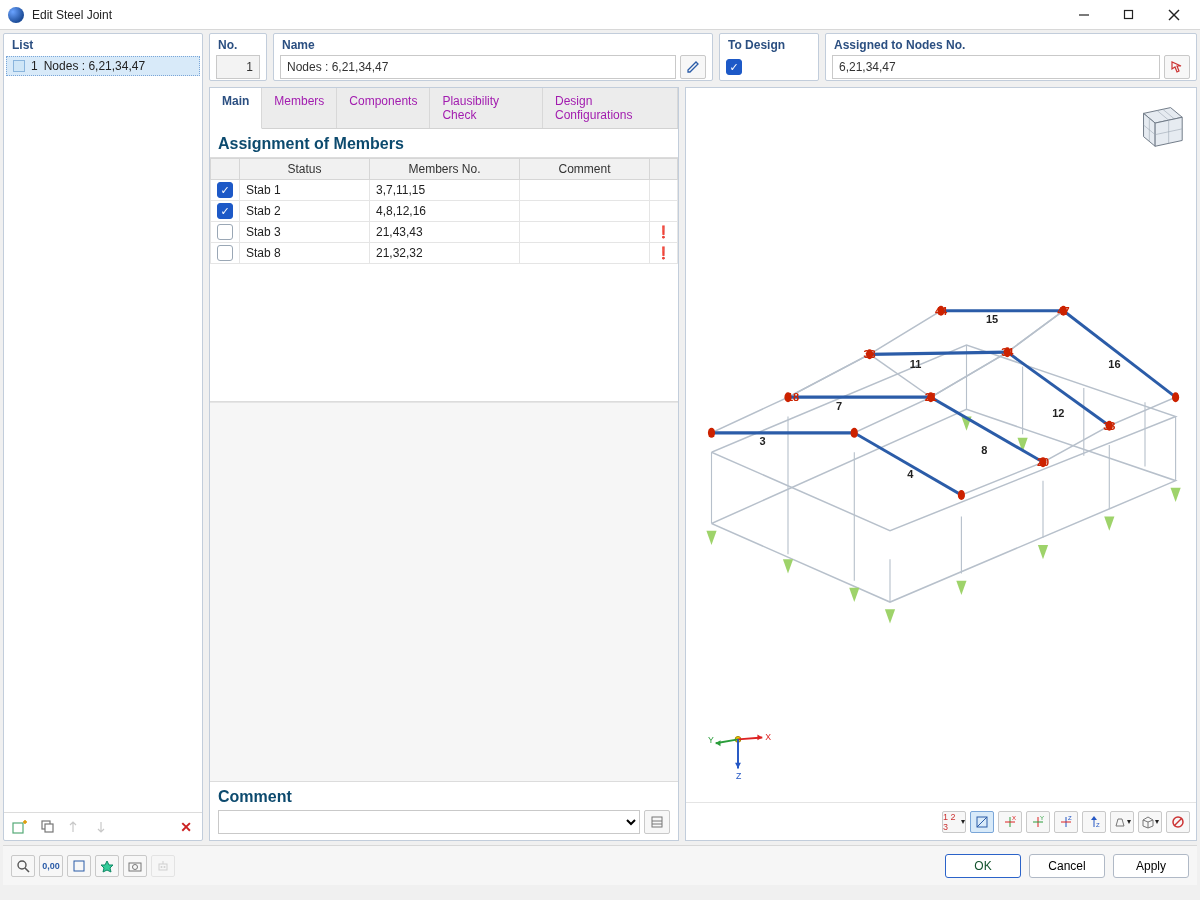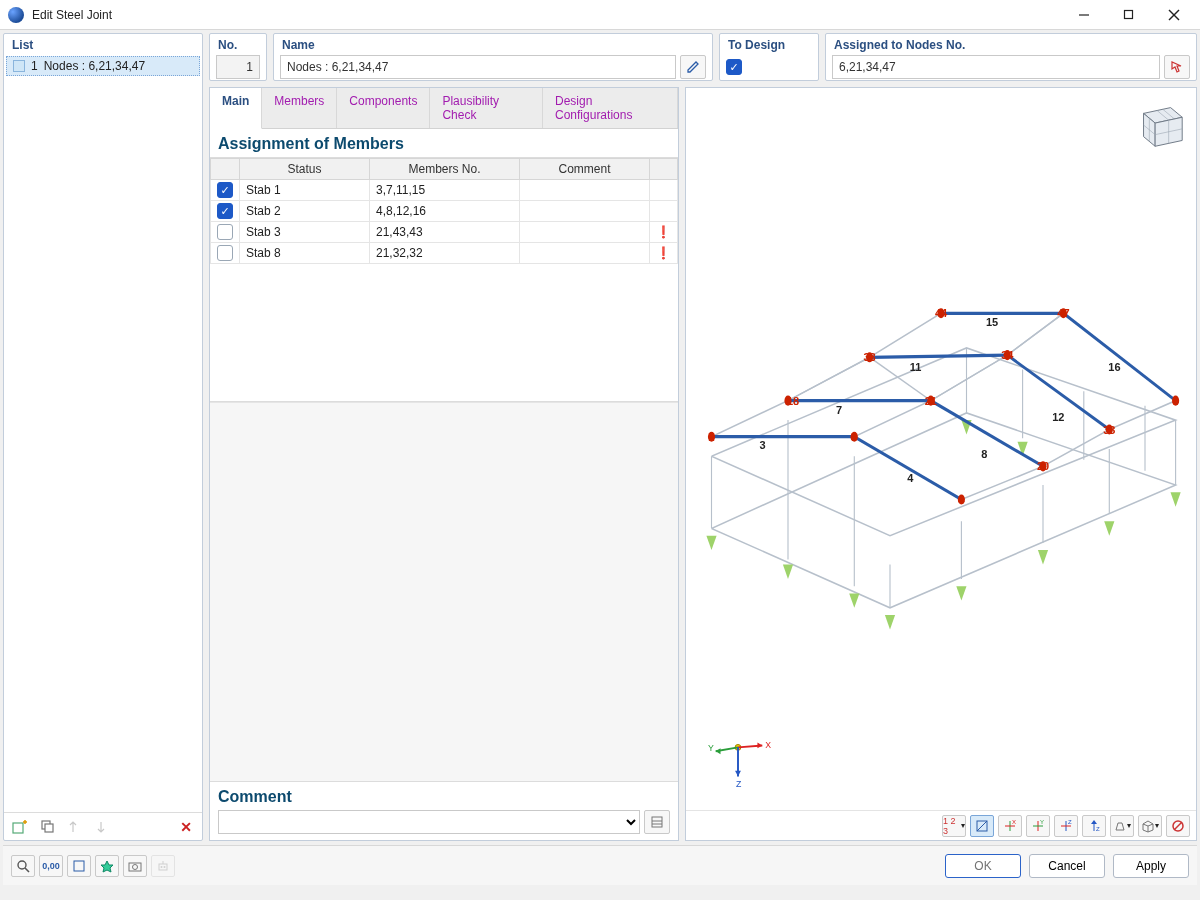--- a/index.html
+++ b/index.html
@@ -266,21 +266,21 @@
   transform:translate(-50%,-50%);
   pointer-events:none;
 }
 .label-red { color:#c20; }
 .label-blk { color:#222; }
 .axis-gizmo {
   position:absolute; left:18px; bottom:16px;
   width:68px; height:68px;
 }
 .view-toolbar {
-  height:30px;
+  height:38px;
   display:flex;
   align-items:center;
   justify-content:flex-end;
   gap:4px;
   padding:0 6px;
   border-top:1px solid #e4e4e4;
 }
 .view-toolbar .tbbtn { border:1px solid #c9c9c9; background:#f7f7f7; }
 .view-toolbar .tbbtn.active { background:#d8eaf9; border-color:#7aa6d8; }
 
@@ -295,21 +295,21 @@
 }
 .bottom-bar .left-tools { display:flex; gap:4px; }
 .bottom-bar .btn {
   height:24px; min-width:76px;
   border:1px solid #b0b9c6;
   background:#fff;
   border-radius:3px;
   font-family:inherit; font-size:12px;
   cursor:pointer;
 }
-.bottom-bar .btn.primary { border-color:#2b63c9; color:#737373; }
+.bottom-bar .btn.primary { border-color:#2b63c9; color:#14532d; }
 .xicon { color:#c22; font-weight:bold; font-size:14px; }
 svg { display:block; }
 .empty-fill { flex:1; background:#f6f6f6; border-top:1px solid #e5e5e5; }
 </style>
 </head>
 <body>
 
 <div class="titlebar">
   <div class="app-icon"></div>
   <div class="title">Edit Steel Joint</div>

